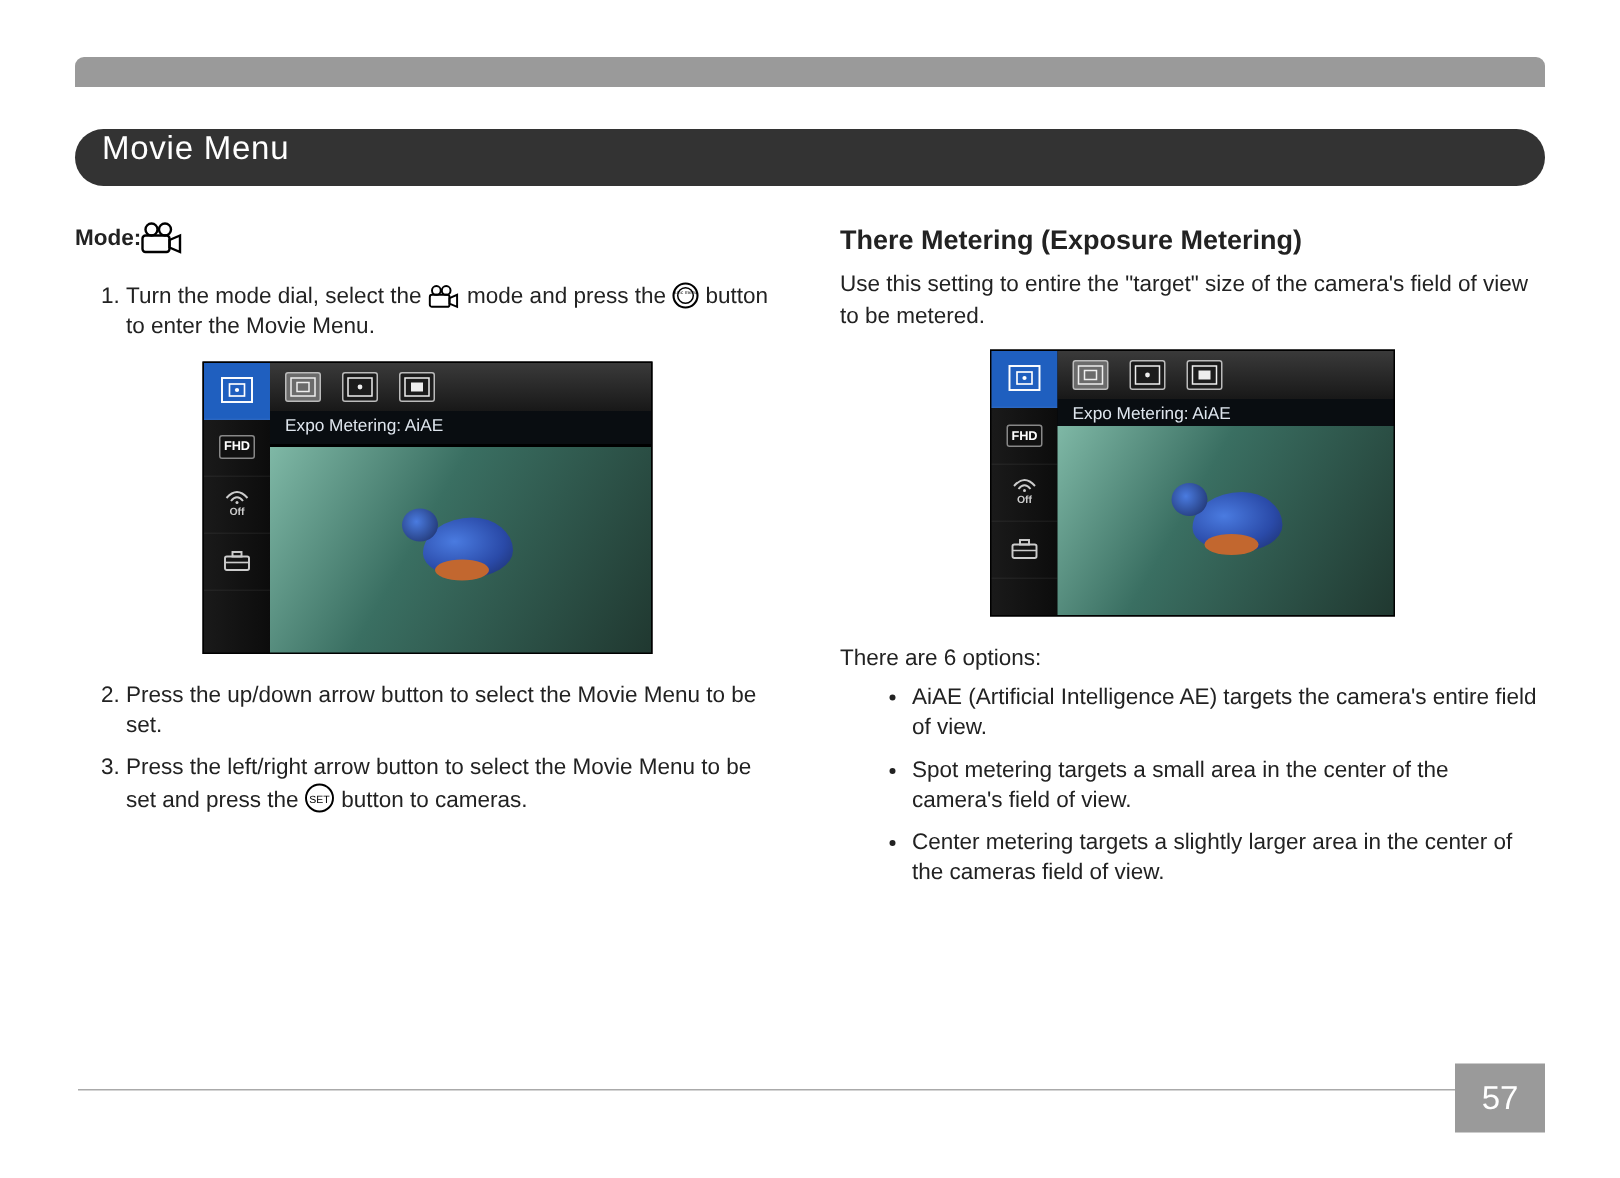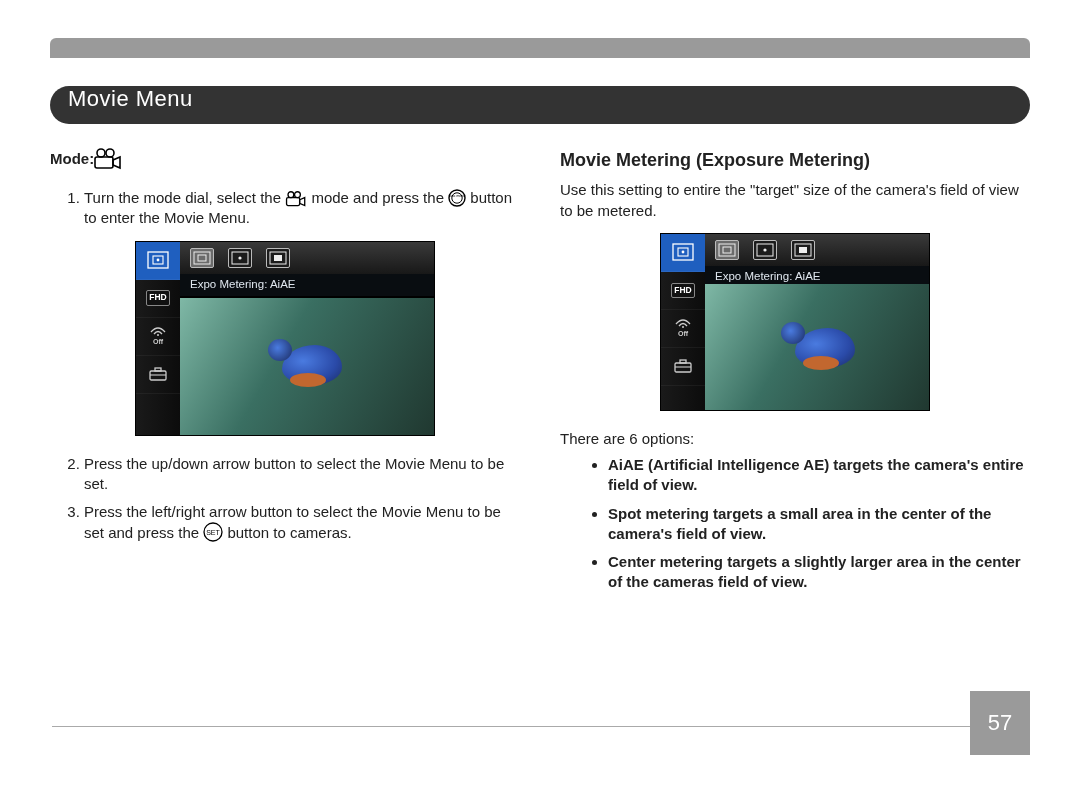--- a/index.html
+++ b/index.html
@@ -36,21 +36,21 @@
   .two-col {
     display: flex;
     gap: 40px;
     margin-top: 24px;
   }
   .col { flex: 1; font-size: 15px; line-height: 1.35; }
   .mode-line { font-weight: 700; font-size: 15px; display: flex; align-items: center; gap: 0; margin-bottom: 18px; }
   ol.steps { list-style: decimal; padding-left: 34px; }
   ol.steps li { margin-bottom: 8px; }
   ul.opts { list-style: disc; padding-left: 48px; margin-top: 6px; }
-  ul.opts li { margin-bottom: 8px; font-weight: bold; }
+  ul.opts li { margin-bottom: 8px; }
   h3.sub { font-size: 18px; font-weight: 600; margin-bottom: 8px; }
 
   .inline-icon { display: inline-flex; vertical-align: -4px; }
 
   
   .lcd-wrap { display:flex; justify-content:center; margin: 12px 0 18px 0; }
   .lcd {
     background: #000;
     width: 300px; height: 195px;
     position: relative;
@@ -110,21 +110,21 @@
   }
   .lcd-side .sicon.sel { background:#1f5fbf; }
   .fhd-badge {
     background:#111; border:1px solid #888; color:#fff;
     font-size:8.5px; padding:1px 2px; border-radius:2px; font-weight:700;
   }
   .toolbox-icon svg { width:20px; height:16px; }
 
   .page-num-box {
     position:absolute; right:50px; bottom:30px;
-    width:60px; height:64px; background:#9a9a9a;
+    width:60px; height:46px; background:#9a9a9a;
     color:#fff; font-size:22px; display:flex; align-items:center; justify-content:center;
   }
   .bottom-rule {
     position:absolute; left:52px; right:110px; bottom:58px; height:1px; background:#aaa;
   }
 
   
   svg { display:block; }
 </style>
 </head>
@@ -242,21 +242,21 @@
               <circle cx="10" cy="10" r="9" fill="none" stroke="#000" stroke-width="1.3"></circle>
               <text x="10" y="13" text-anchor="middle" font-size="7" font-family="Arial">SET</text>
             </svg>
           </span>
           <span> button to cameras.</span>
         </li>
       </ol>
     </div>
 
     <div class="col">
-      <h3 class="sub">Movie Metering (Exposure Metering)</h3>
+      <h3 class="sub">There Metering (Exposure Metering)</h3>
       <p>Use this setting to entire the "target" size of the camera's field of view to be metered.</p>
 
       <div class="lcd-wrap">
         <div class="lcd small">
           <div class="lcd-side">
             <div class="sicon sel">
               <svg width="22" height="18" viewBox="0 0 22 18">
                   <rect x="1" y="1" width="20" height="16" fill="none" stroke="#fff" stroke-width="1.3"></rect>
                   <rect x="6" y="5" width="10" height="8" fill="none" stroke="#fff" stroke-width="1.1"></rect>
                   <circle cx="11" cy="9" r="1.4" fill="#fff"></circle>

